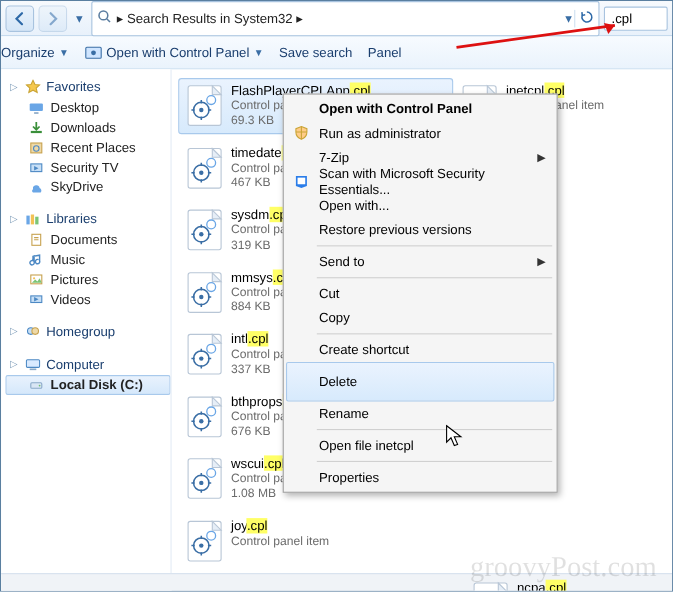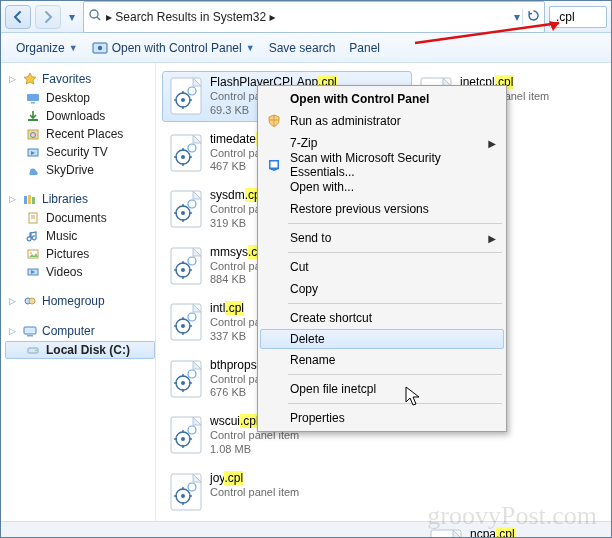--- a/index.html
+++ b/index.html
@@ -12,21 +12,21 @@
   .nav-btn.fwd { opacity: .55; }
   .dd-small { width: 14px; height: 24px; display:flex;align-items:center;justify-content:center;color:#3a6ea5; }
   .addrbar { flex: 1; height: 22px; border: 1px solid #a8c3df; background: #fff; display: flex; align-items: center; padding: 15px 4px; gap: 4px; border-radius: 2px; }
   .addrbar .glass { color:#5b7da0; }
   .addr-text { flex: 1; color: #222; white-space: nowrap; overflow: hidden; }
   .addr-actions { display:flex; align-items:center; gap:2px; color:#3a6ea5; }
   .searchbox { width: 58px; height: 22px; border: 1px solid #a8c3df; background: #fff; display: flex; align-items: center; padding: 0 4px; border-radius: 2px; }
   .searchbox input { border: 0; outline: 0; width: 100%; font-size: 12px; }
 
   
-  .toolbar { height: 30px; background: linear-gradient(#f7fbff,#eaf3fc); border-bottom: 1px solid #cde0f2; display: flex; align-items: center; padding: 0 15px; gap: 14px; color: #1a3e6e; }
+  .toolbar { height: 30px; background: linear-gradient(#f7fbff,#eaf3fc); border-bottom: 1px solid #cde0f2; display: flex; align-items: center; padding: 0 0; gap: 14px; color: #1a3e6e; }
   .toolbar .item { display:flex; align-items:center; gap:4px; cursor:default; }
   .toolbar .chev { font-size: 9px; color:#3a6ea5; }
 
   
   .body { display: flex; height: calc(100% - 62px); position:relative; }
 
   
   .sidebar { width: 155px; background: #fff; border-right: 1px solid #e3ecf5; padding: 6px 0 6px 4px; overflow:hidden; }
   .tree-hdr { display:flex; align-items:center; gap:4px; padding: 2px 4px; font-size: 12px; color:#1a3e6e; }
   .tree-hdr .tri { width:9px; color:#7f9db9; font-size:9px; display:inline-block; }
@@ -43,21 +43,21 @@
   .file-item.sel { background: linear-gradient(#eaf3fe,#d7eafc); border:1px solid #a8c9ec; border-radius:3px; padding:3px 5px; }
   .file-icon { width:36px; height:42px; display:flex; align-items:center; justify-content:center; }
   .file-meta { display:flex; flex-direction:column; line-height:1.25; }
   .file-name { color:#000; }
   .file-sub { color:#6b6b6b; font-size:11px; }
   .hl { background:#ffff66; }
 
   
   .ctx { position:absolute; left:256px; top:84px; width:250px; background:#f5f5f5; border:1px solid #a0a0a0; box-shadow:2px 3px 6px rgba(0,0,0,.3); padding:2px; z-index:50; }
   .ctx .row { display:flex; align-items:center; height:22px; padding:0 22px 0 30px; position:relative; color:#000; }
-  .ctx .row:hover, .ctx .row.hover { background: linear-gradient(#eaf3fe,#d7eafc); border:1px solid #a8c9ec; border-radius:2px; padding:0 21px 0 29px; height:20px; }
+  .ctx .row:hover, .ctx .row.hover { background: linear-gradient(#eaf3fe,#d7eafc); border:1px solid #a8c9ec; border-radius:2px; padding:0 21px 0 29px; height:36px; }
   .ctx .row .arw { position:absolute; right:8px; font-size:10px; color:#333; }
   .ctx .sep { height:1px; background:#d0d0d0; margin:3px 2px 3px 28px; }
   .ctx .iconcol { position:absolute; left:6px; width:16px; height:16px; display:flex; align-items:center; justify-content:center; }
   .ctx .bold { font-weight:600; }
 
   .cursor { position:absolute; left:404px; top:385px; z-index:60; pointer-events:none; }
 
   
   .arrow-ann { position:absolute; left:410px; top:18px; z-index:70; pointer-events:none; }
 

